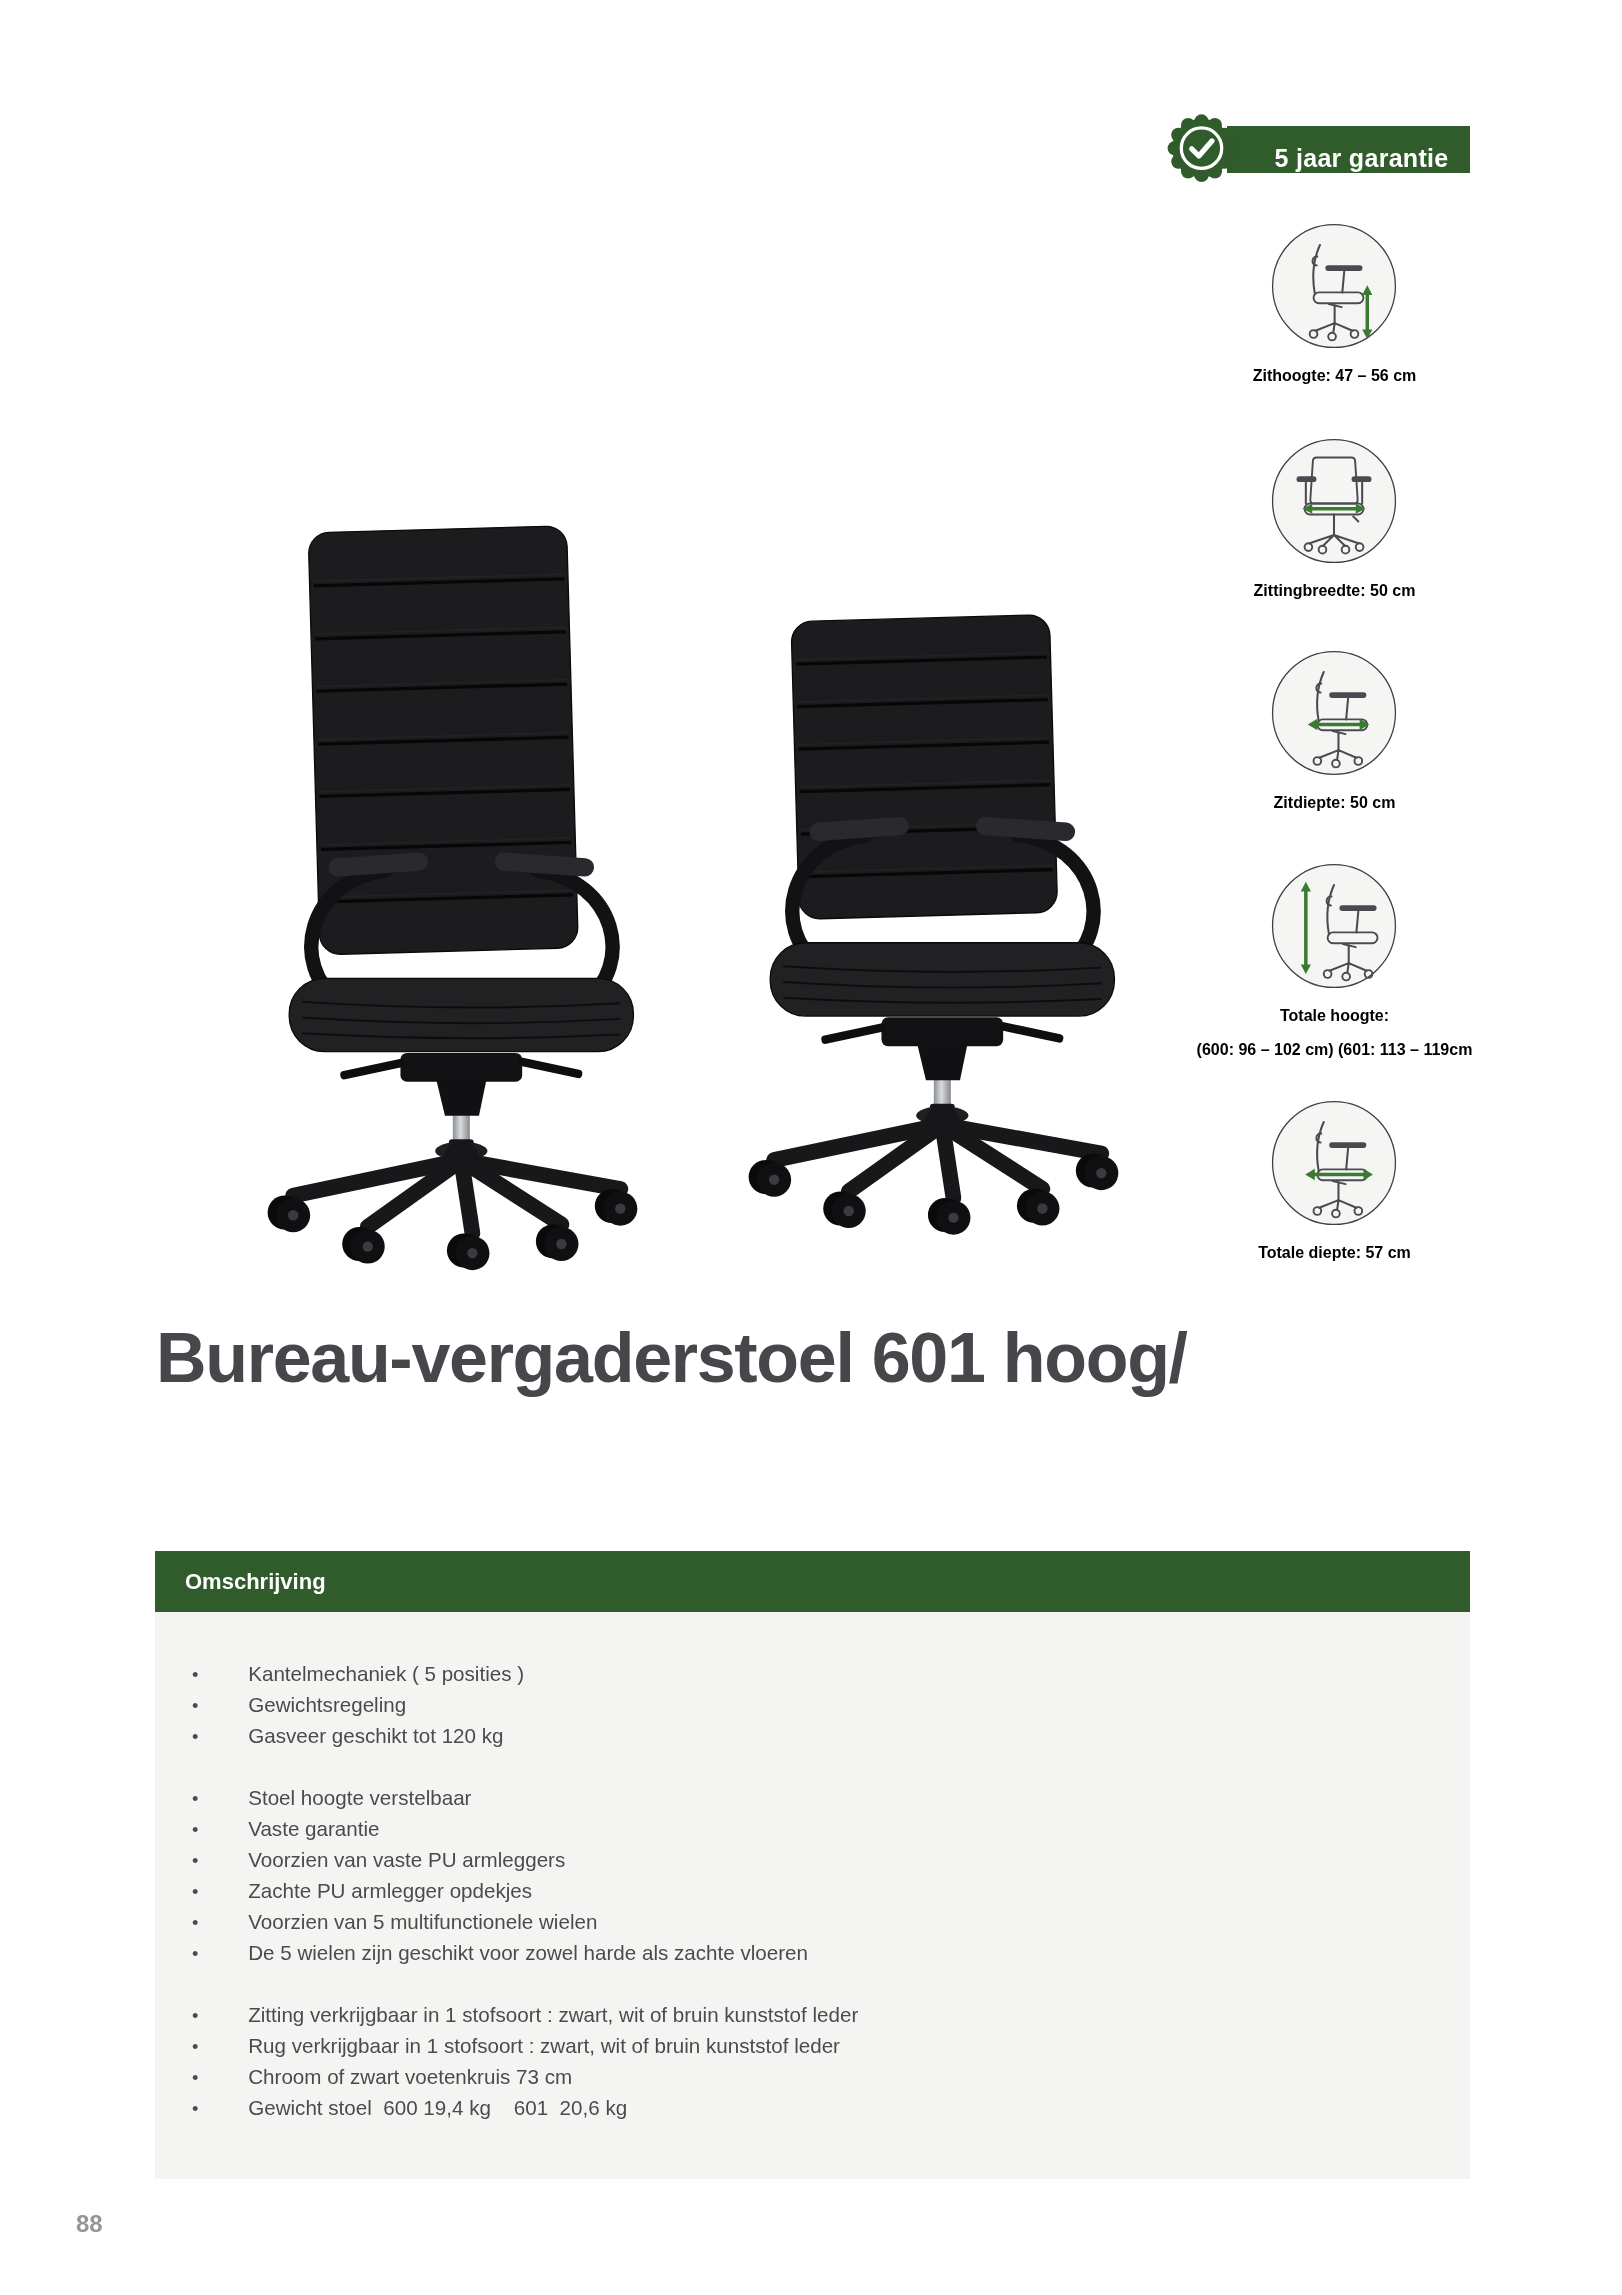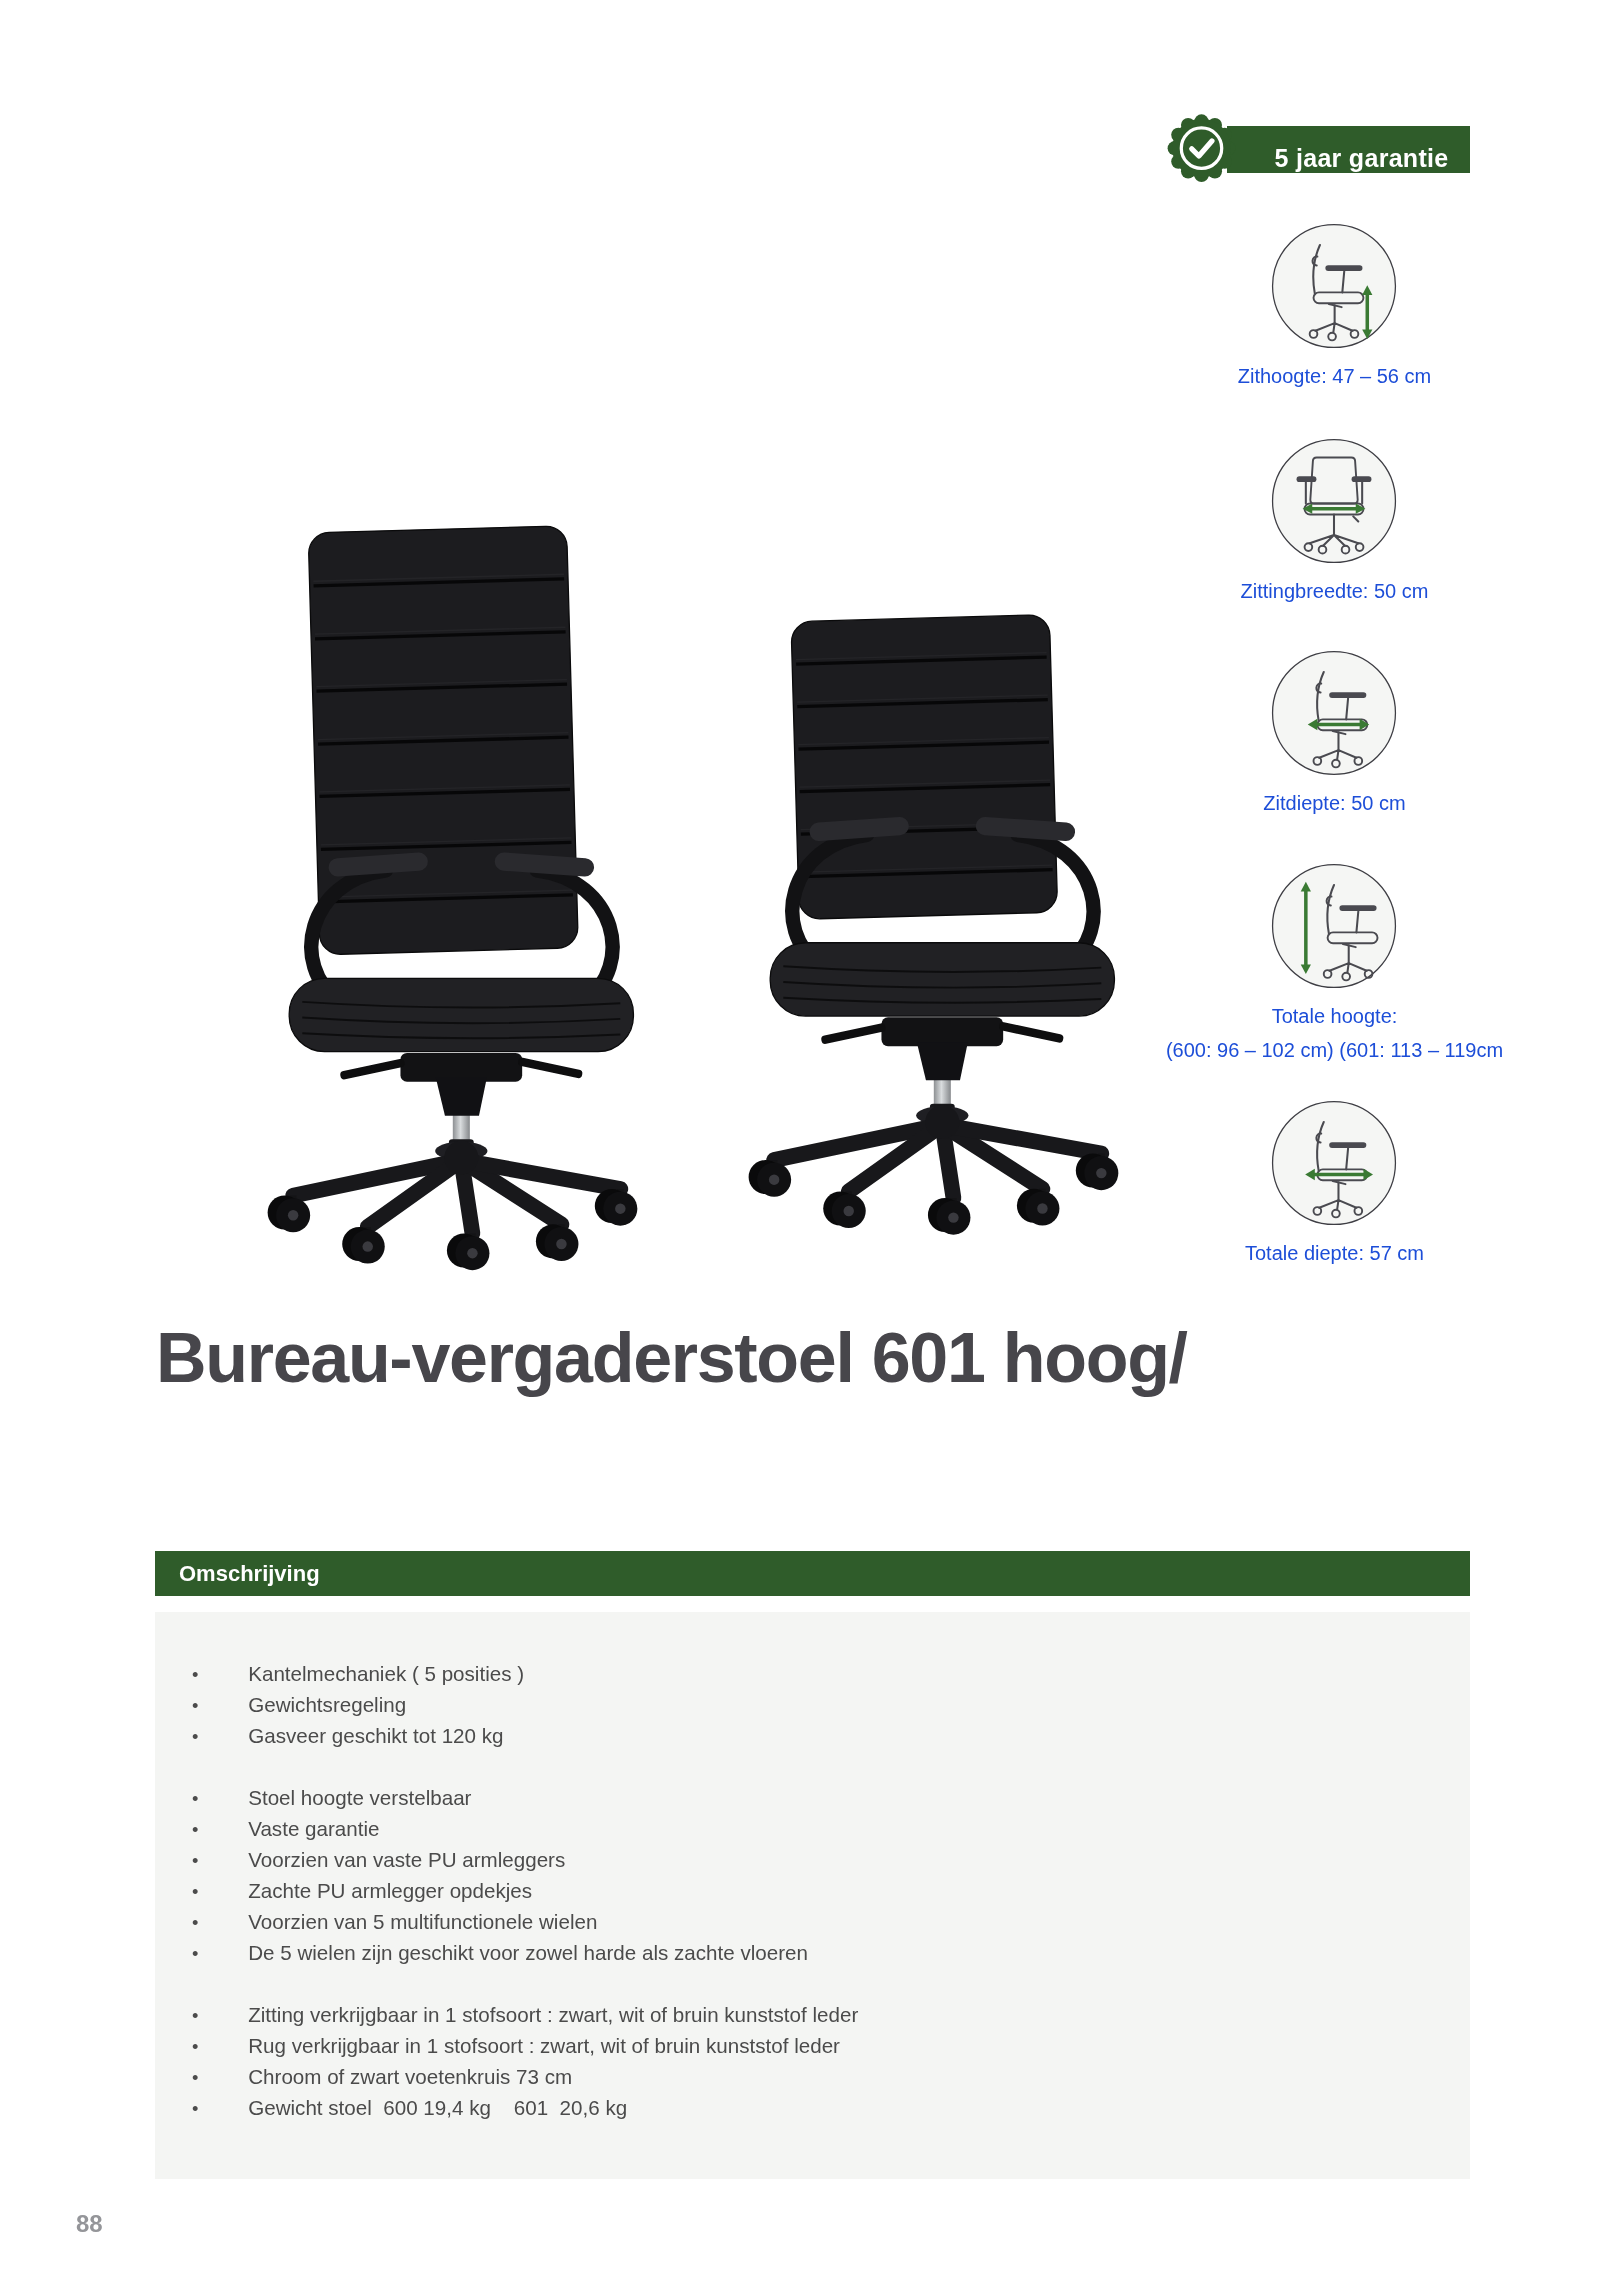--- a/index.html
+++ b/index.html
@@ -11,35 +11,35 @@
   .badge { position:absolute; left:1165px; top:113px; width:308px; height:75px; }
   .badge-bar { position:absolute; left:62px; top:13px; width:243px; height:47px;
     background:#2f5c2a; display:flex; align-items:flex-end; justify-content:center;
     padding-left:26px; }
   .badge-bar span { color:#ffffff; font-size:25px; font-weight:700; letter-spacing:0.3px; white-space:nowrap; }
   .rosette { position:absolute; left:0; top:0; }
 
   
   .spec { position:absolute; left:1112px; width:445px; text-align:center; }
   .spec-circle { position:relative; left:158px; width:128px; height:128px; }
-  .spec-label { margin-top:13px; font-size:20px; font-weight:400; color:#1d4ed8; line-height:26px; white-space:nowrap; }
+  .spec-label { margin-top:13px; font-size:16px; font-weight:700; color:#000000; line-height:26px; white-space:nowrap; }
   .circ { fill:#f5f6f4; stroke:#3e3e44; stroke-width:2; }
   .ln  { fill:none; stroke:#4a4a50; stroke-width:3.2; stroke-linecap:round; stroke-linejoin:round; }
   .lnf { fill:none; stroke:#4a4a50; stroke-width:3; }
   .pad { fill:none; stroke:#4a4a50; stroke-width:9; stroke-linecap:round; }
   .arr { fill:none; stroke:#3a7a33; stroke-width:5.5; stroke-linecap:round; }
   .arh { fill:#3a7a33; stroke:none; }
 
   
   .title { position:absolute; left:156px; top:1312px; color:#47464b; font-size:70px;
     font-weight:700; line-height:92px; letter-spacing:-1.3px; }
 
   
-  .desc-header { position:absolute; left:155px; top:1551px; width:1315px; height:45px;
-    background:#2f5c2a; display:flex; align-items:center; padding-left:24px; }
+  .desc-header { position:absolute; left:155px; top:1551px; width:1315px; height:61px;
+    background:#2f5c2a; display:flex; align-items:center; padding-left:30px; }
   .desc-header span { color:#ffffff; font-size:22px; font-weight:700; }
   .desc-box { position:absolute; left:155px; top:1612px; width:1315px; height:567px;
     background:#f4f5f3; padding:47px 39px 0 37px; }
   .desc-box ul { list-style:none; }
   .desc-box ul + ul { margin-top:31px; }
   .desc-box li { font-size:20.6px; color:#4b4b4b; line-height:30px; display:flex; align-items:baseline; }
   .dot { margin-right:9.8px; font-size:18.3px; color:#4b4b4b; }
   .li-text { white-space:pre-wrap;margin-left:40px; }
 
   

